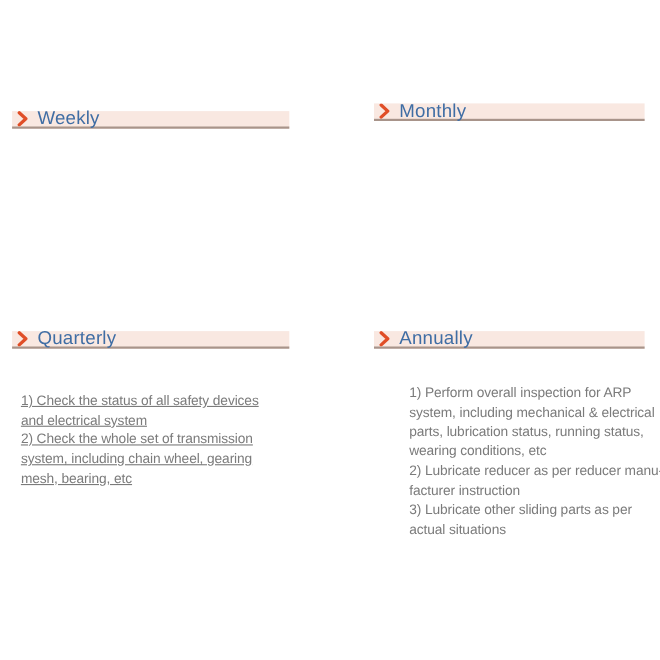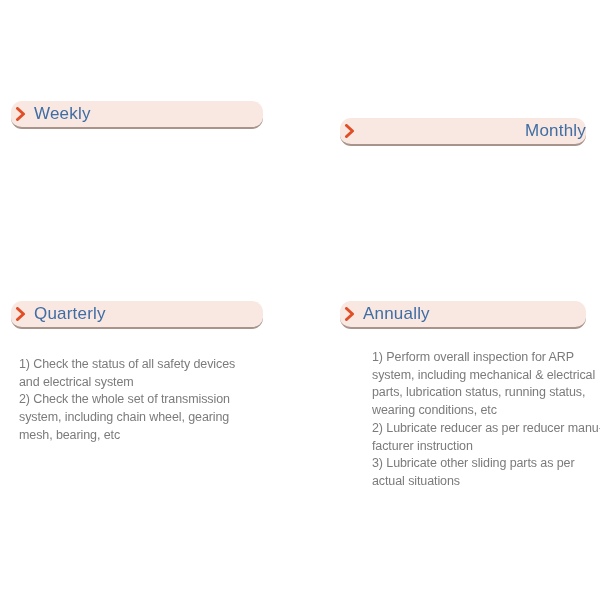--- a/index.html
+++ b/index.html
@@ -12,27 +12,26 @@
     overflow: hidden;
   }
   .page {
     position: relative;
     width: 600px;
     height: 600px;
   }
   .section-header {
     position: absolute;
     box-sizing: border-box;
-    height: 28px;
+    height: 16px;
     background: var(--header-background, #f9e8e1);
     border-bottom: 2px solid var(--header-border, #a8948a);
     display: flex;
     align-items: center;
     padding-left: 4px;
-    border-radius: 11px;
   }
   .chevron {
     display: inline-flex;
     align-items: center;
     margin-right: 8px;
     color: var(--chevron, #e04e27);
   }
   .chevron svg { display: block; }
   .section-title {
     font-size: 17px;
@@ -42,27 +41,27 @@
   .section-body {
     position: absolute;
     font-size: 12.5px;
     line-height: 17.7px;
     letter-spacing: -0.1px;
     color: var(--body-text, #7b7b7b);
     white-space: pre;
   }
   
   .hdr-weekly    { left: 11px;  top: 101px; width: 252px; }
-  .hdr-monthly   { left: 340px; top: 118px; width: 246px; justify-content: space-between; }
+  .hdr-monthly   { left: 340px; top: 94px; width: 246px; }
   .hdr-quarterly { left: 11px;  top: 301px; width: 252px; }
   .hdr-annually  { left: 340px; top: 301px; width: 246px; text-align: right; }
 
   .body-weekly    { left: 19px;  top: 157px; }
   .body-monthly   { left: 348px; top: 147px; }
-  .body-quarterly { left: 19px;  top: 356px; }
+  .body-quarterly { left: 19px;  top: 356px; text-decoration: underline; }
   .body-annually  { left: 332px; top: 349px; margin-left: 40px; }
 </style>
 </head>
 <body>
 
 <div class="page">
 
   <div class="section-header hdr-weekly">
     <span class="chevron">
       <svg width="11" height="14" viewBox="0 0 11 14">

